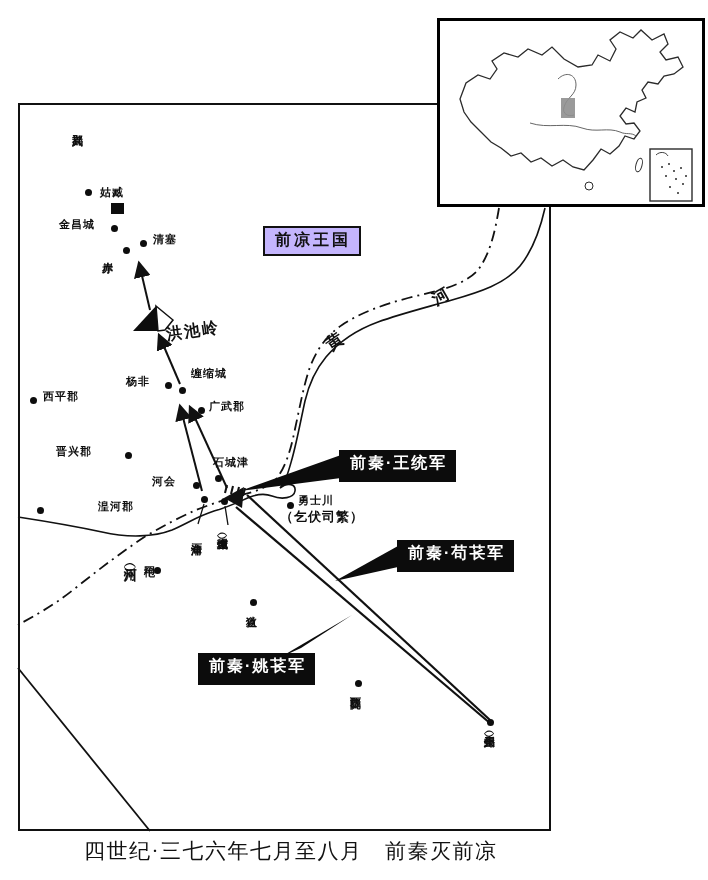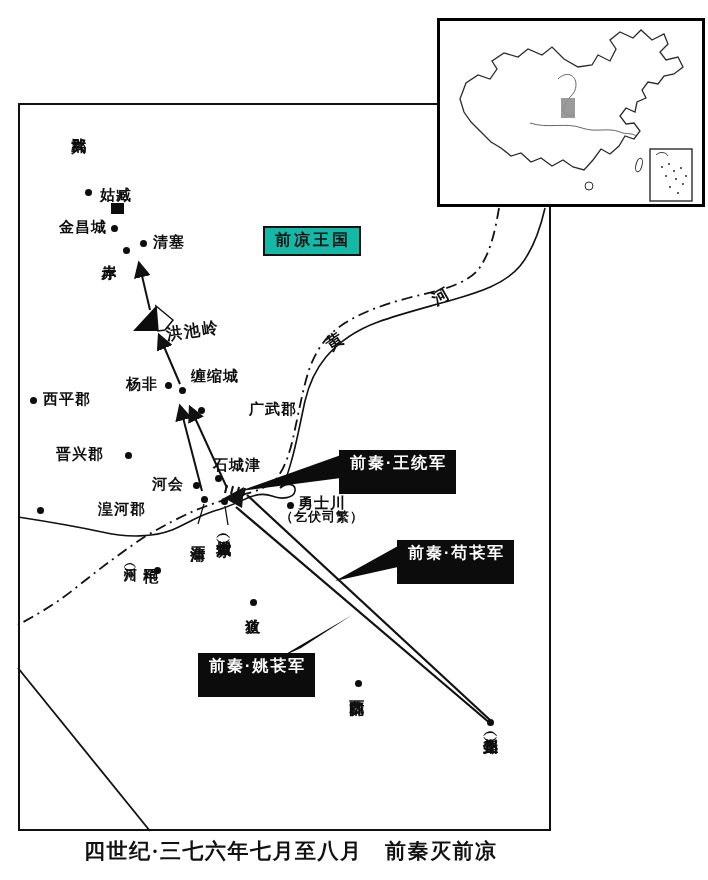--- a/index.html
+++ b/index.html
@@ -1,33 +1,33 @@
 <!DOCTYPE html>
 <html><head>
 <meta charset="utf-8">
 <style>
   html,body{margin:0;padding:0;background:#fff;}
   #page{position:relative;width:708px;height:880px;background:#ffffff;overflow:hidden;
         font-family:"Liberation Sans",sans-serif;color:#111;}
   #map-frame{position:absolute;left:18px;top:103px;width:529px;height:724px;
              border:2.5px solid #111;background:transparent;}
   #draw{position:absolute;left:0;top:0;pointer-events:none;}
-  .place-label{position:absolute;font-size:15px;font-weight:600;color:#0f0f0f;
+  .place-label{position:absolute;font-size:11px;font-weight:600;color:#0f0f0f;
                white-space:nowrap;line-height:1.05;letter-spacing:1px;}
   .place-label.v{writing-mode:vertical-rl;letter-spacing:0;}
   .marker-dot{position:absolute;width:7px;height:7px;border-radius:50%;background:#0d0d0d;}
   .marker-square{position:absolute;width:13px;height:11px;background:#0d0d0d;}
-  .region-box{position:absolute;border:2px solid #111;background:#14b8a6;color:#111;
+  .region-box{position:absolute;border:2px solid #111;background:#c4b5fd;color:#111;
               font-size:16px;font-weight:bold;letter-spacing:3px;padding:2px 8px 3px 10px;}
   .army-box{position:absolute;background:#0c0c0c;color:#fff;font-size:16px;font-weight:bold;
-            letter-spacing:2px;padding:3px 9px 20px 11px;white-space:nowrap;}
+            letter-spacing:2px;padding:3px 9px 8px 11px;white-space:nowrap;}
   .river-char{position:absolute;font-size:17px;font-weight:bold;}
   #mountain-label{position:absolute;left:166px;top:321px;font-size:16px;font-weight:bold;
                   letter-spacing:2px;transform:rotate(-8deg);}
-  #caption{position:absolute;left:84px;top:837px;font-size:21px;font-weight:bold;
+  #caption{position:absolute;left:84px;top:837px;font-size:21px;font-weight:normal;
            letter-spacing:1.5px;font-family:"Liberation Serif",serif;}
   #inset{position:absolute;left:437px;top:18px;width:262px;height:183px;
          border:3px solid #000;background:#fff;}
 </style>
 </head>
 <body>
 
 <div id="page">
 
   <div id="map-frame"></div>
@@ -107,21 +107,21 @@
       <div class="place-label" style="left: 59px; top: 219px;">金昌城</div>
       <div class="marker-dot" style="left: 139.5px; top: 239.5px;"></div>
       <div class="place-label" style="left: 153px; top: 234px;">清塞</div>
       <div class="marker-dot" style="left: 122.5px; top: 246.5px;"></div>
       <div class="place-label v" style="left: 101px; top: 253px;">赤岸</div>
       <div class="marker-dot" style="left: 164.5px; top: 381.5px;"></div>
       <div class="place-label" style="left: 126px; top: 376px;">杨非</div>
       <div class="marker-dot" style="left: 178.5px; top: 386.5px;"></div>
       <div class="place-label" style="left: 191px; top: 368px;">缠缩城</div>
       <div class="marker-dot" style="left: 197.5px; top: 406.5px;"></div>
-      <div class="place-label" style="left: 209px; top: 401px; margin-left: 40px;">广武郡</div>
+      <div class="place-label" style="left: 209px; top: 401px;">广武郡</div>
       <div class="marker-dot" style="left: 29.5px; top: 396.5px;"></div>
       <div class="place-label" style="left: 43px; top: 391px;">西平郡</div>
       <div class="marker-dot" style="left: 124.5px; top: 451.5px;"></div>
       <div class="place-label" style="left: 56px; top: 446px;">晋兴郡</div>
       <div class="marker-dot" style="left: 192.5px; top: 481.5px;"></div>
       <div class="place-label" style="left: 152px; top: 476px;">河会</div>
       <div class="marker-dot" style="left: 214.5px; top: 474.5px;"></div>
       <div class="place-label" style="left: 213px; top: 457px;">石城津</div>
       <div class="marker-dot" style="left: 200.5px; top: 495.5px;"></div>
       <div class="place-label v" style="left: 190px; top: 535px;">清石津</div>

